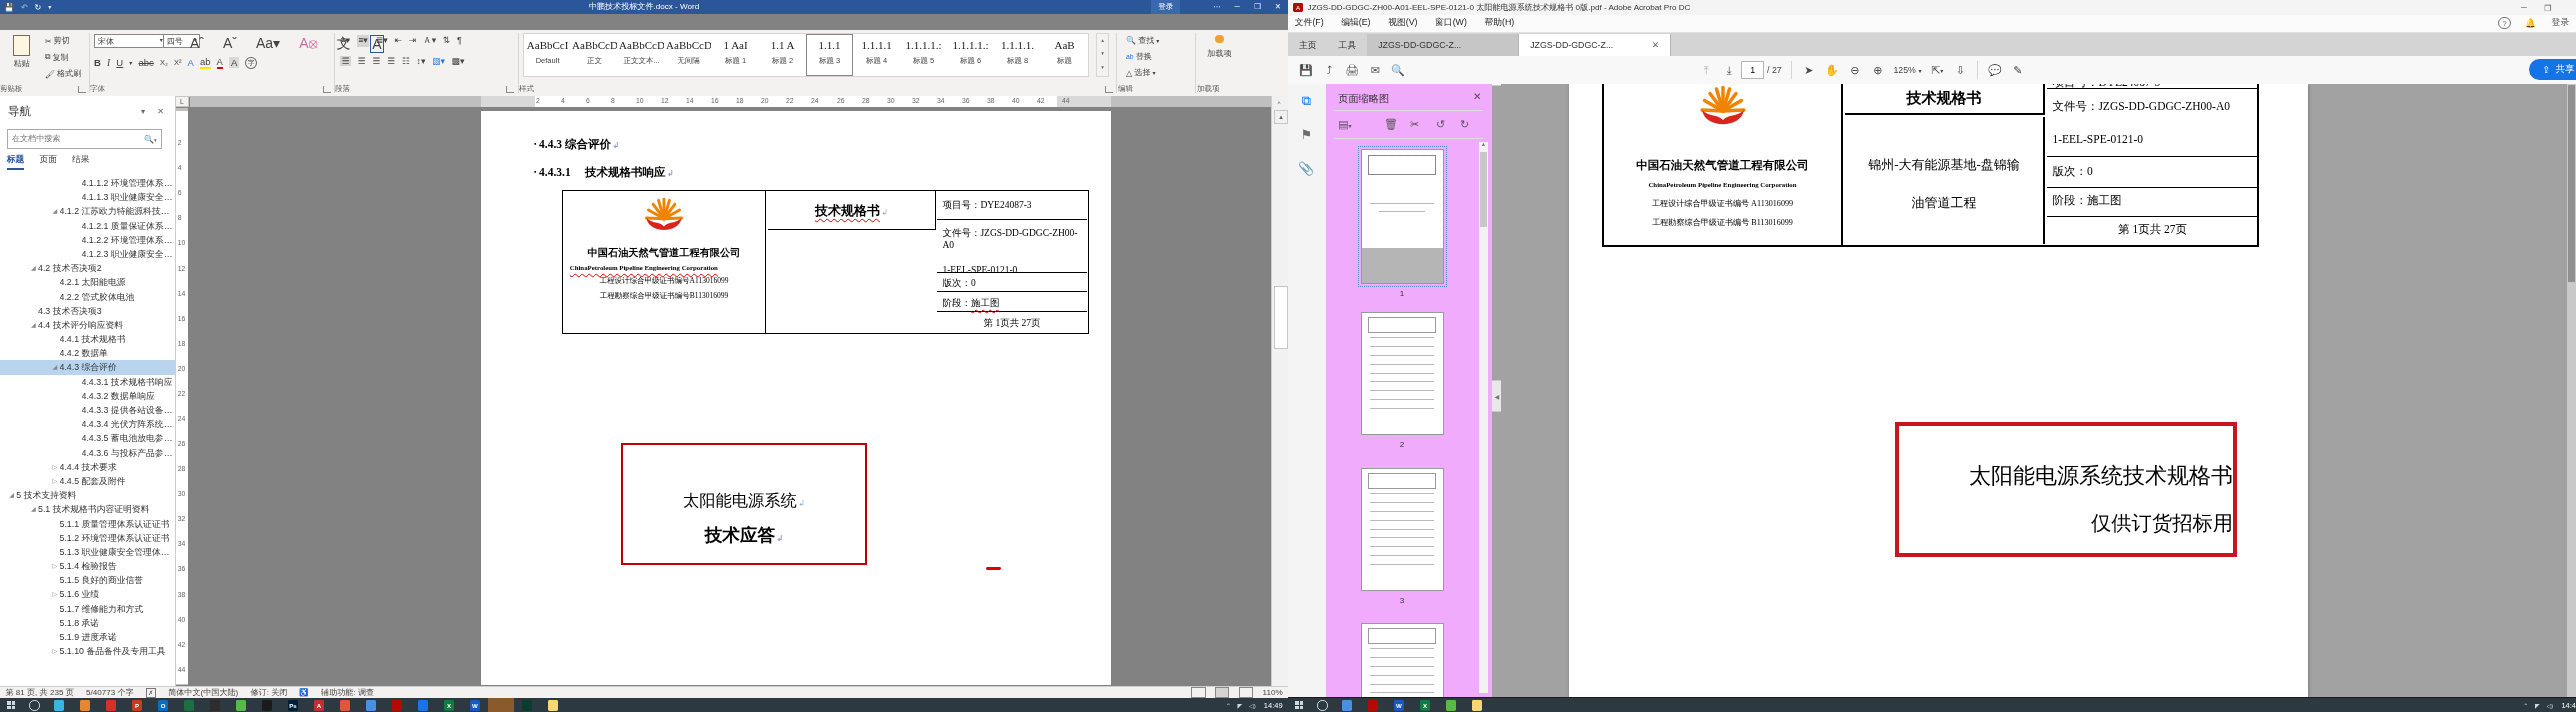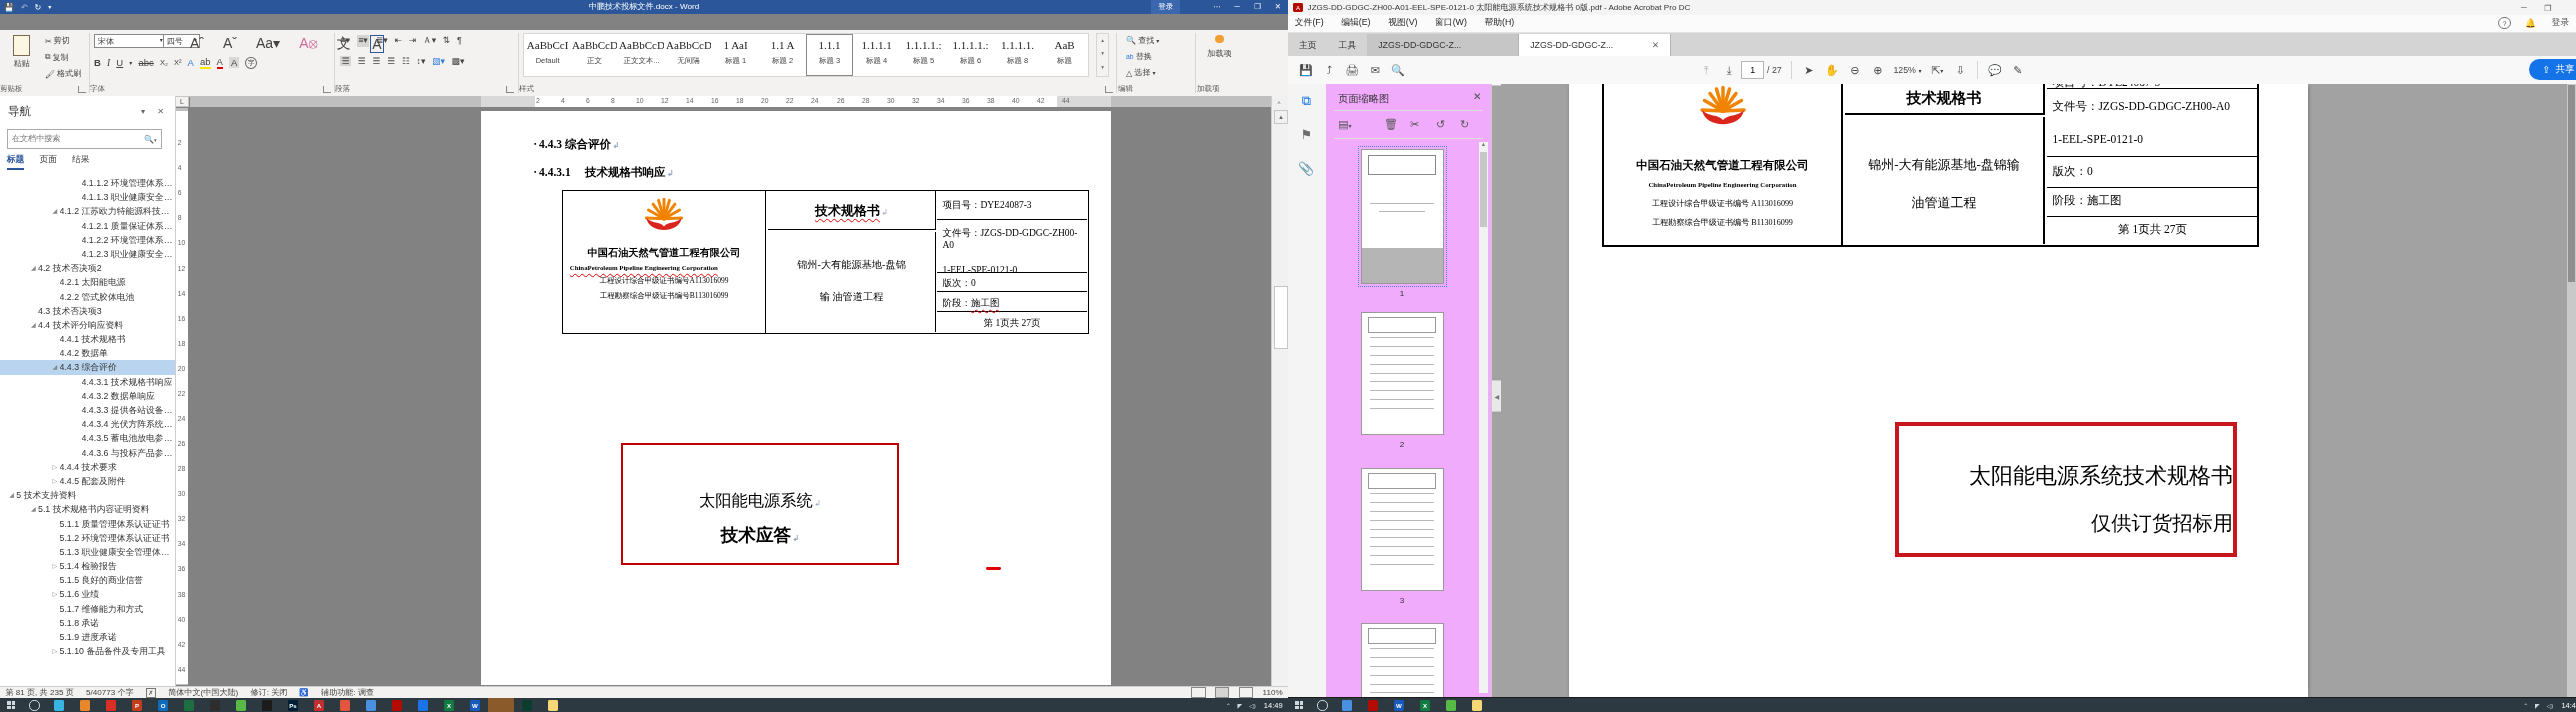--- a/index.html
+++ b/index.html
@@ -53,21 +53,21 @@
   .nav-exp{width:9.5px;font-size:6.1px;color:#888;text-align:center;flex:0 0 9.5px;}
   
   #w-canvas{left:188px;top:108px;width:1082px;height:577px;background:#828282;overflow:hidden;}
   #w-page{position:absolute;left:293px;top:3.4px;width:630px;height:610px;background:#fff;font-family:"Liberation Serif",serif;color:#000;}
   .whead{position:absolute;font-weight:bold;font-size:11.5px;color:#000;}
   .whead .bullet{color:#000;font-size:6.8px;vertical-align:2px;margin-right:2.7px;}
   .pmark{color:#9aa7c7;font-size:8.1px;margin-left:1.4px;}
   #w-table{position:absolute;left:81px;top:79px;width:527px;height:144px;border:1.4px solid #000;box-sizing:border-box;}
   #w-table .cell{position:absolute;box-sizing:border-box;}
   .wavy{text-decoration:underline;text-decoration-style:wavy;text-decoration-color:#e00000;text-decoration-thickness:0.7px;text-underline-offset:2.7px;}
-  #w-redbox{position:absolute;left:140px;top:332px;width:278px;height:122px;border:2.7px solid #c00000;box-sizing:border-box;text-align:center;}
+  #w-redbox{position:absolute;left:140px;top:332px;width:246px;height:122px;border:2.7px solid #c00000;box-sizing:border-box;text-align:center;}
   #w-redmark{position:absolute;left:505px;top:456px;width:15px;height:2.7px;background:#e00000;border-radius:1.4px;}
   
   #w-scroll{left:1271px;top:96px;width:17px;height:590px;background:#f1f1f1;border-left:0.7px solid #d0cecc;}
   #w-collapse{left:1273px;top:99px;width:12.2px;height:8.1px;color:#666;font-size:6.1px;text-align:center;}
   .scr-arrow{position:absolute;left:2px;width:12.2px;height:12.2px;background:#f1f1f1;border:0.7px solid #c8c6c4;color:#666;font-size:6.1px;text-align:center;line-height:11px;}
   #w-thumb{position:absolute;left:2px;top:190px;width:12.2px;height:61px;background:#fff;border:0.7px solid #c8c6c4;}
   #w-status{left:0;top:686px;width:1288px;height:12.2px;background:#f3f2f1;border-top:0.7px solid #d0cecc;font-size:8.1px;color:#444;display:flex;align-items:center;gap:12.2px;padding-left:5.4px;box-sizing:border-box;}
   #w-status .right{position:absolute;right:5.4px;display:flex;align-items:center;gap:9.5px;}
   .viewico{width:12.2px;height:9.5px;border:0.7px solid #888;display:inline-block;}
   .viewico.active{background:#d6d4d2;}
@@ -560,24 +560,20 @@
             </svg>
             <div style="text-align:center;font-weight:bold;font-size:10.2px;margin-top:6.8px">中国石油天然气管道工程有限公司</div>
             <div class="wavy" style="text-align:left;padding:4.1px 6.8px 0;font-weight:bold;font-size:6.8px;font-family:'Liberation Serif',serif">ChinaPetroleum Pipeline Engineering Corporation</div>
             <div style="text-align:center;font-size:7.5px;margin-top:5.4px">工程设计综合甲级证书编号A113016099</div>
             <div style="text-align:center;font-size:7.5px;margin-top:4.7px">工程勘察综合甲级证书编号B113016099</div>
           </div>
 
           <div class="cell" style="left:205px;top:0;width:168px;height:39px;border-right:1.4px solid #000;border-bottom:1.4px solid #000;text-align:center">
             <span class="wavy" style="font-size:13px;font-weight:bold;line-height:39px">技术规格书</span><span class="pmark">↲</span>
           </div>
-          <div class="cell" style="left:205px;top:41px;width:168px;height:100px;border-right:1.4px solid #000;text-align:center;font-size:10.2px">
-            <div style="margin-top:26px">锦州-大有能源基地-盘锦</div>
-            <div style="margin-top:17.6px">输 油管道工程</div>
-          </div>
 
           <div class="cell" style="left:374px;top:0;width:150px;height:28.5px;border-bottom:1.4px solid #000;font-size:9.5px">
             <div style="padding:8.1px 0 0 5.4px">项目号：DYE24087-3</div>
           </div>
           <div class="cell" style="left:374px;top:30px;width:150px;height:52px;border-bottom:1.4px solid #000;font-size:9.5px">
             <div style="padding:5.4px 0 0 5.4px">文件号：JZGS-DD-GDGC-ZH00-A0</div>
             <div style="padding:15px 0 0 5.4px">1-EEL-SPE-0121-0</div>
           </div>
           <div class="cell" style="left:374px;top:83px;width:150px;height:17.6px;border-bottom:1.4px solid #000;font-size:9.5px">
             <div style="padding:2.7px 0 0 5.4px">版次：0</div>

